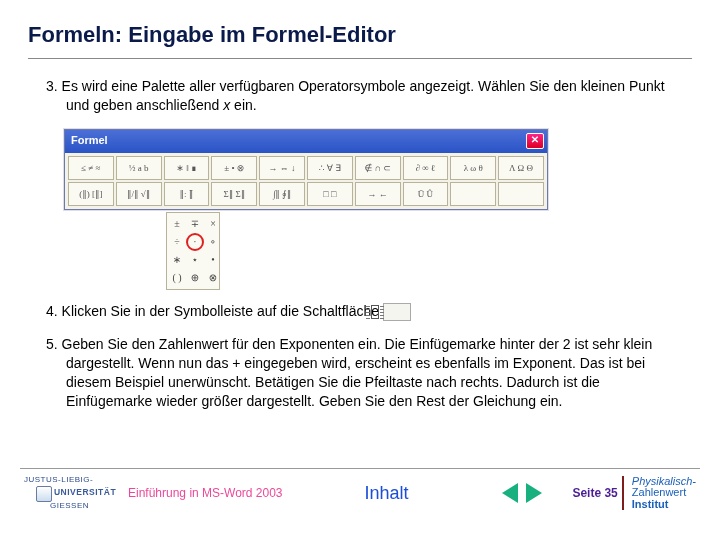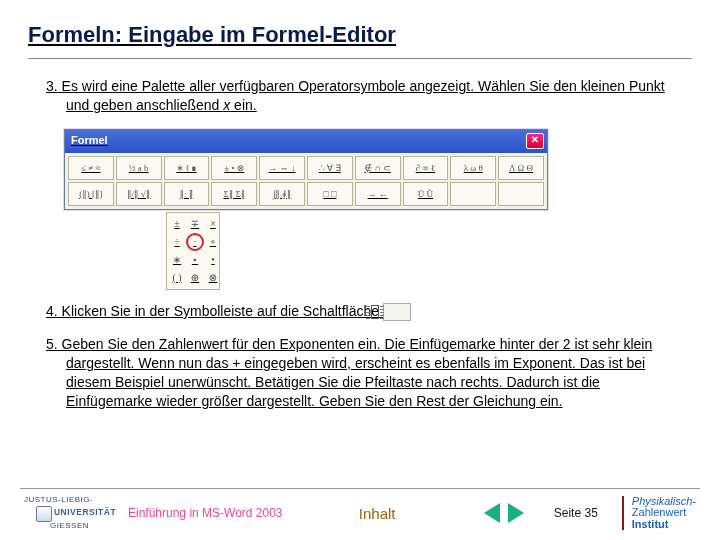--- a/index.html
+++ b/index.html
@@ -8,21 +8,20 @@
     width: 720px;
     height: 540px;
     font-family: Arial, Helvetica, sans-serif;
     background: #fff;
     color: #000;
     position: relative;
     overflow: hidden;
   }
   .slide {
     padding: 22px 28px 0 28px;
-    text-decoration: underline;
   }
   .title {
     font-size: 22px;
     font-weight: bold;
     color: #0a1a4a;
     margin: 0 0 10px 0;
   }
   .hr {
     border: none;
     border-top: 1px solid #888;
@@ -142,21 +141,21 @@
     position: absolute;
     left: -2px; top: -2px; right: -2px; bottom: -2px;
     border: 2px solid #e02020;
     border-radius: 50%;
   }
 
   
   .footer {
     position: absolute;
     left: 0; right: 0; bottom: 0;
-    height: 52px;
+    height: 72px;
   }
   .footer-line {
     border: none;
     border-top: 1px solid #999;
     margin: 0 20px 4px 20px;
   }
   .footer-row {
     display: flex;
     align-items: center;
     padding: 0 24px;
@@ -177,41 +176,41 @@
     width: 14px; height: 14px;
     border: 1px solid #6a7aa0;
     border-radius: 2px;
     margin: 2px 2px 0 8px;
     vertical-align: middle;
     background: linear-gradient(#fff,#cde);
   }
   .footer-title { margin-left: 8px; color: #ec4899;}
   .inhalt {
     margin: 8px auto;
-    color: #a16207;
-    font-size: 15px;
+    color: #1d4ed8;
+    font-size: 18px;
   }
   .nav-arrow {
     width: 0; height: 0;
     display: inline-block;
     vertical-align: middle;
   }
   .nav-prev {
     border-top: 10px solid transparent;
     border-bottom: 10px solid transparent;
     border-right: 16px solid #19b080;
     margin: 0 4px 0 12px;
   }
   .nav-next {
     border-top: 10px solid transparent;
     border-bottom: 10px solid transparent;
     border-left: 16px solid #19b080;
     margin: 0 30px 0 4px;
   }
-  .page-num { color: #0f172a; margin-right: 24px; }
+  .page-num { color: #4c1d95; margin-right: 4px; font-weight: bold; }
   .pci-logo {
     font-size: 11px;
     color: #1a60b8;
     line-height: 1.05;
     text-align: left;
     border-left: 2px solid #7f1d1d;
     padding-left: 8px;
   }
   .pci-logo .p1 { font-style: italic; }
   .pci-logo .p3 { font-weight: bold; }

